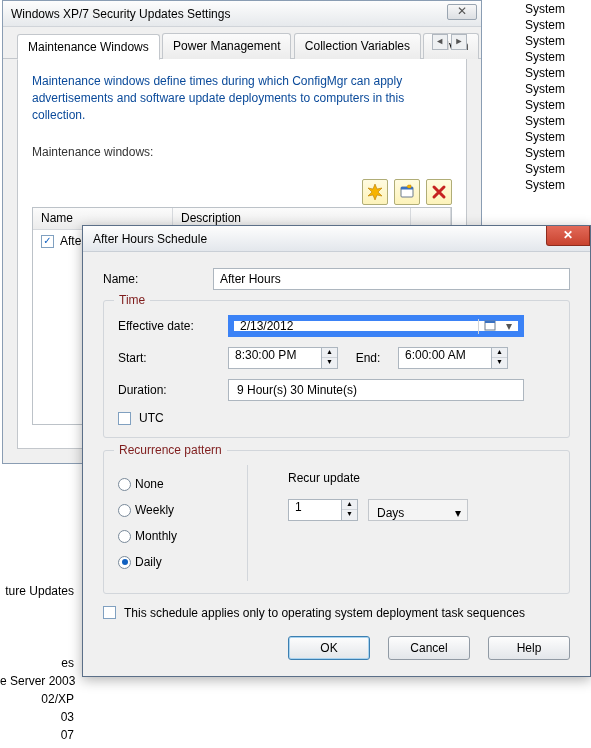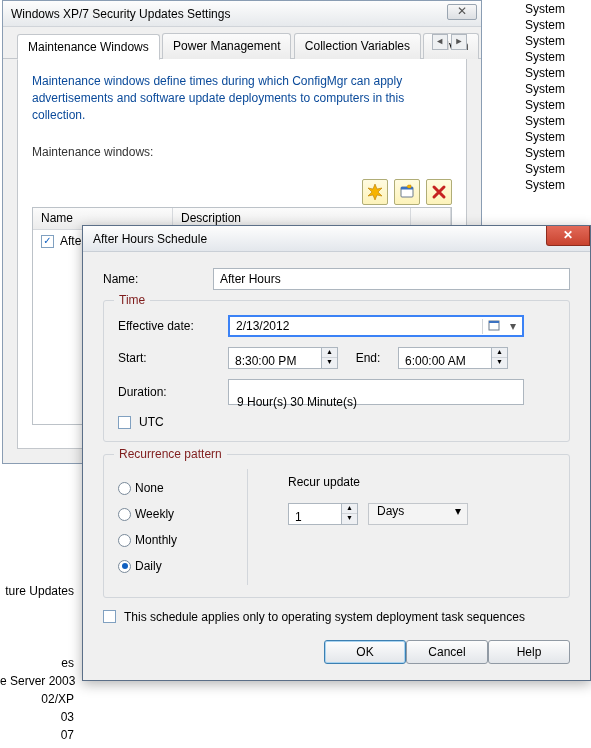--- a/index.html
+++ b/index.html
@@ -51,48 +51,48 @@
 
 .dlg-body{padding:16px 20px 16px}
 .row{display:flex;align-items:center;margin-bottom:10px}
 .lbl{width:110px}
 .txt{border:1px solid #adb6bf;height:22px;padding:0 6px;background:#fff;flex:1}
 
 .groupbox{border:1px solid #d2d6db;border-radius:3px;padding:14px 14px 12px;margin-top:6px;margin-bottom:12px;position:relative}
 .groupbox>.legend{position:absolute;top:-8px;left:10px;background:#f0f0f0;padding:0 5px;color:#7f1d1d}
 
 
-.datewrap{display:flex;align-items:center;border:2px solid #3b82f6;height:22px;background:#fff;width:296px}
+.datewrap{display:flex;align-items:center;border:6px solid #3b82f6;height:22px;background:#fff;width:296px}
 .datewrap span{flex:1;padding:0 6px}
 .datewrap .calicon{width:22px;text-align:center;border-left:1px solid #d0d4d9}
 .datewrap .dd{width:18px;text-align:center;color:#555}
 
 
-.spinwrap{display:flex;align-items:flex-end;border:1px solid #adb6bf;height:22px;background:#fff;width:110px}
+.spinwrap{display:flex;align-items:flex-start;border:1px solid #adb6bf;height:22px;background:#fff;width:110px}
 .spinwrap span{flex:1;padding:0 6px}
 .spinbtns{display:flex;flex-direction:column;width:16px;border-left:1px solid #adb6bf}
 .spinbtns div{height:10px;line-height:8px;text-align:center;font-size:7px;background:#eef0f3;border-bottom:1px solid #d0d4d9}
 .spinbtns div:last-child{border-bottom:none}
 
-.durbox{border:1px solid #adb6bf;height:22px;line-height:20px;padding:12px 8px;background:#fff;width:296px}
+.durbox{border:1px solid #adb6bf;height:22px;line-height:20px;padding:0 8px;background:#fff;width:296px}
 
 
 .recur{display:flex;gap:40px}
 .recur-left{width:130px;border-right:1px solid #d2d6db;padding-right:12px}
 .radio-row{display:flex;align-items:center;gap:4px;margin:12px 0}
 .radio{width:13px;height:13px;border:1px solid #7a8a9a;border-radius:50%;background:#fff;display:inline-flex;align-items:center;justify-content:center}
 .radio.sel::after{content:"";width:6px;height:6px;border-radius:50%;background:#1060c0}
 .recur-right .lbl2{margin:6px 0 14px}
-.combo{display:flex;align-items:flex-start;border:1px solid #c3c7cc;height:22px;background:#f4f4f4;color:#888;width:100px}
+.combo{display:flex;align-items:flex-end;border:1px solid #c3c7cc;height:22px;background:#f4f4f4;color:#888;width:100px}
 .combo span{flex:1;padding:0 8px}
 .combo .dd{width:18px;text-align:center}
 
 
 .botchk{display:flex;align-items:flex-start;gap:8px;margin:8px 0 16px}
-.btnbar{display:flex;justify-content:flex-end;gap:0}
+.btnbar{display:flex;justify-content:flex-end;gap:18px}
 .btn{width:82px;height:24px;border:1px solid #919aa4;border-radius:3px;background:linear-gradient(#fdfdfd,#e3e6ea);line-height:22px;text-align:center}
 .btn.default{border:1px solid #3c7fb1;box-shadow:0 0 0 1px #a8d3f0 inset}
 </style>
 </head>
 <body>
 
 <div class="bg-right" id="bg-right">
     <div>System</div>
     <div>System</div>
     <div>System</div>

